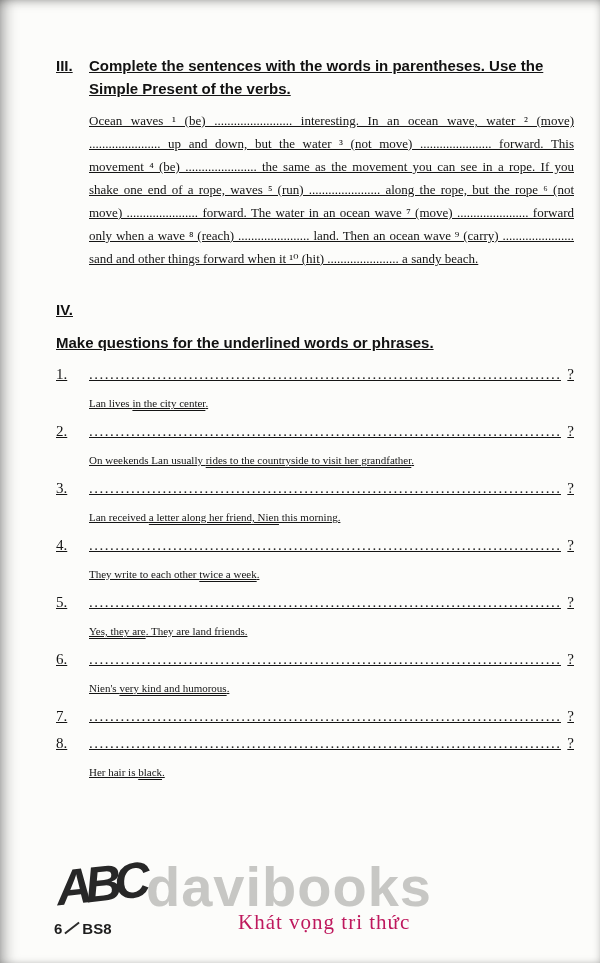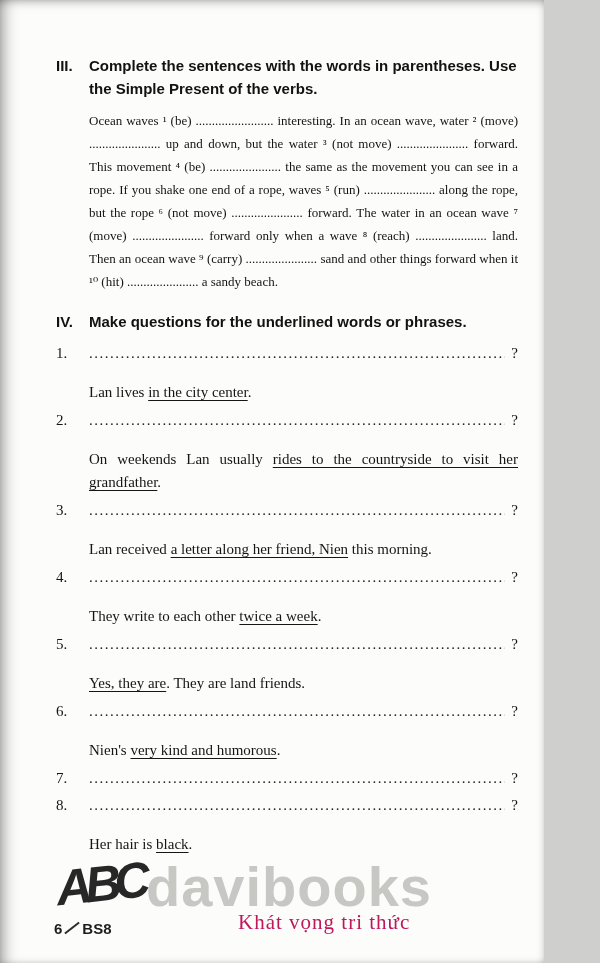--- a/index.html
+++ b/index.html
@@ -4,28 +4,29 @@
 <style>
   html, body { margin: 0; padding: 0; }
   body {
     width: 600px; height: 963px;
     background: #cfcfcd;
     font-family: "Liberation Serif", "DejaVu Serif", serif;
     color: #151515;
   }
   .page {
     position: relative;
-    width: 544px; height: 963px;
+    width: 600px; height: 963px;
     background: #fcfcfa;
     overflow: hidden;
     box-shadow:
       inset 12px 0 16px -10px rgba(0,0,0,.45),
       inset 0 9px 12px -9px rgba(0,0,0,.35),
       inset -5px 0 8px -5px rgba(0,0,0,.18),
       inset 0 -4px 6px -4px rgba(0,0,0,.12);
+    text-decoration: underline;
   }
   .content { padding: 54px 26px 0 56px; }
 
   .sec-head {
     display: flex;
     font-family: "Liberation Sans", "DejaVu Sans", sans-serif;
     font-weight: bold;
     font-size: 15px;
     line-height: 23px;
     color: #121212;
@@ -34,42 +35,42 @@
   .sec-title { flex: 1; }
 
   .para {
     margin: 9px 0 14px 33px;
     font-size: 13px;
     line-height: 23px;
     text-align: justify;
     color: #141414;
   }
 
-  .sec4 { margin-top: 17px; }
+  .sec4 { margin-top: 28px; flex-direction: column; }
 
   .questions { margin-top: 9px; }
   .q { margin-bottom: 4px; }
   .q-row {
     display: flex;
     align-items: baseline;
     font-size: 15px;
     line-height: 23px;
   }
   .q-num { flex: 0 0 33px; }
   .q-dots {
     flex: 1;
     overflow: hidden;
     white-space: nowrap;
     letter-spacing: 1.5px;
     color: #242424;
   }
   .q-mark { padding-left: 6px; }
   .q-ans {
-    margin: 16px 0 5px 33px;
-    font-size: 15px;
+    margin: 6px 0 5px 33px;
+    font-size: 11px;
     line-height: 23px;
     text-align: justify;
   }
   .u { text-decoration: underline; text-underline-offset: 3px; }
 
   .footer {
     position: absolute;
     left: 0; bottom: 0;
     width: 100%; height: 130px;
     pointer-events: none;

